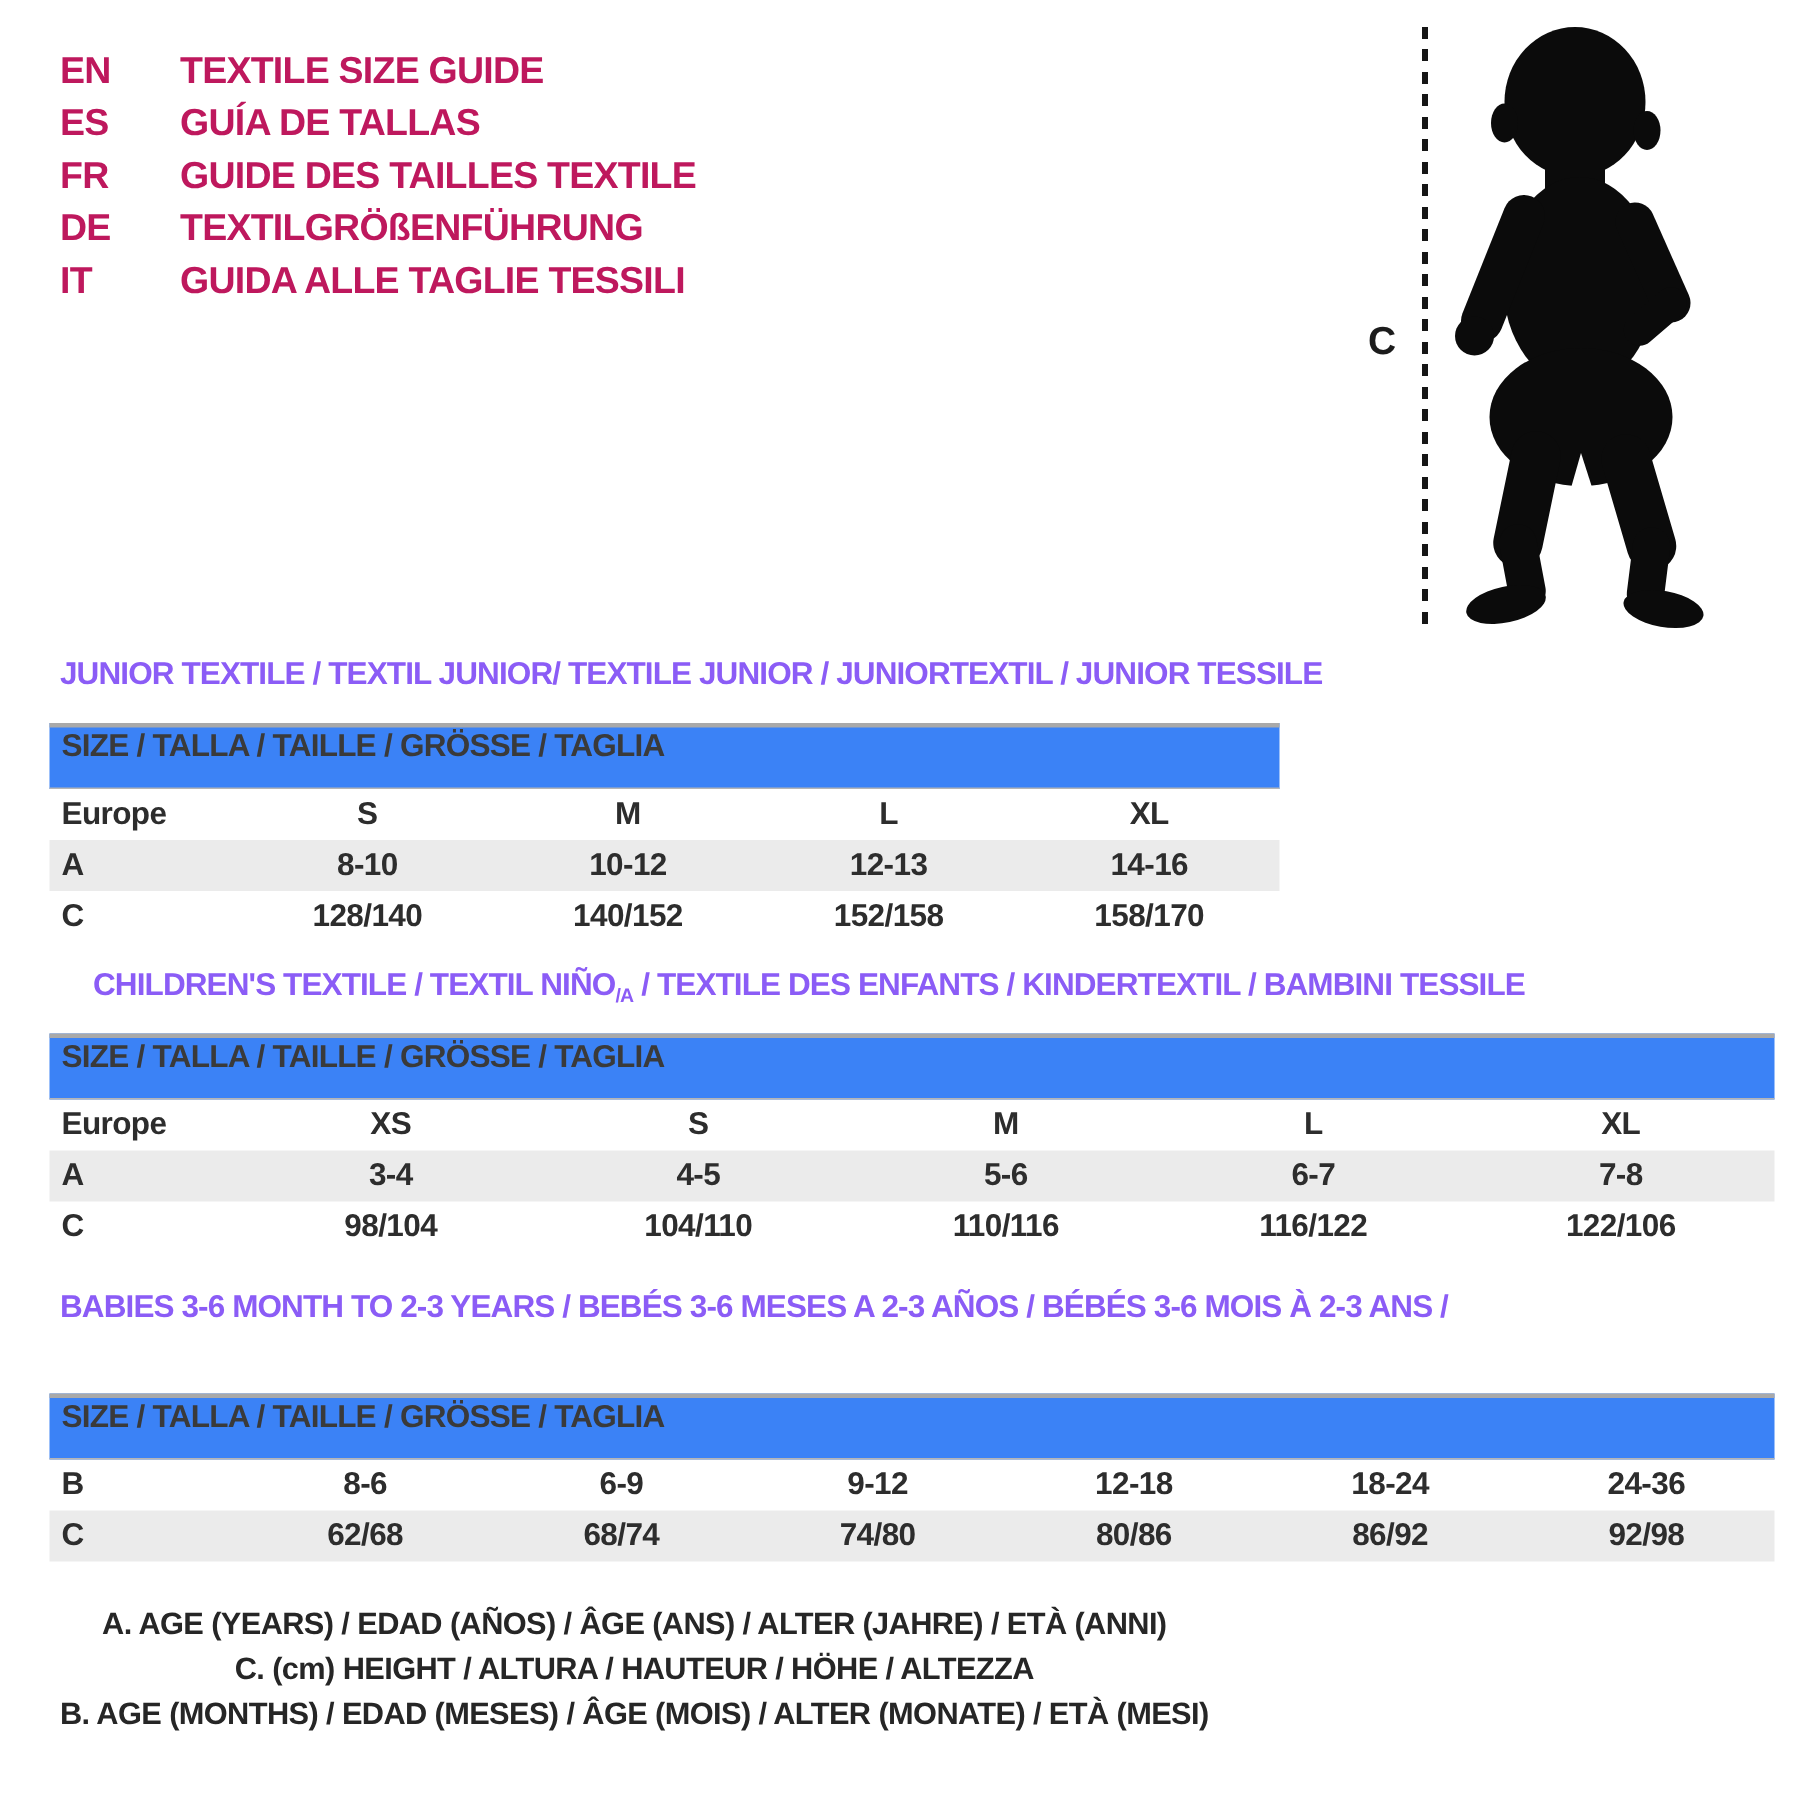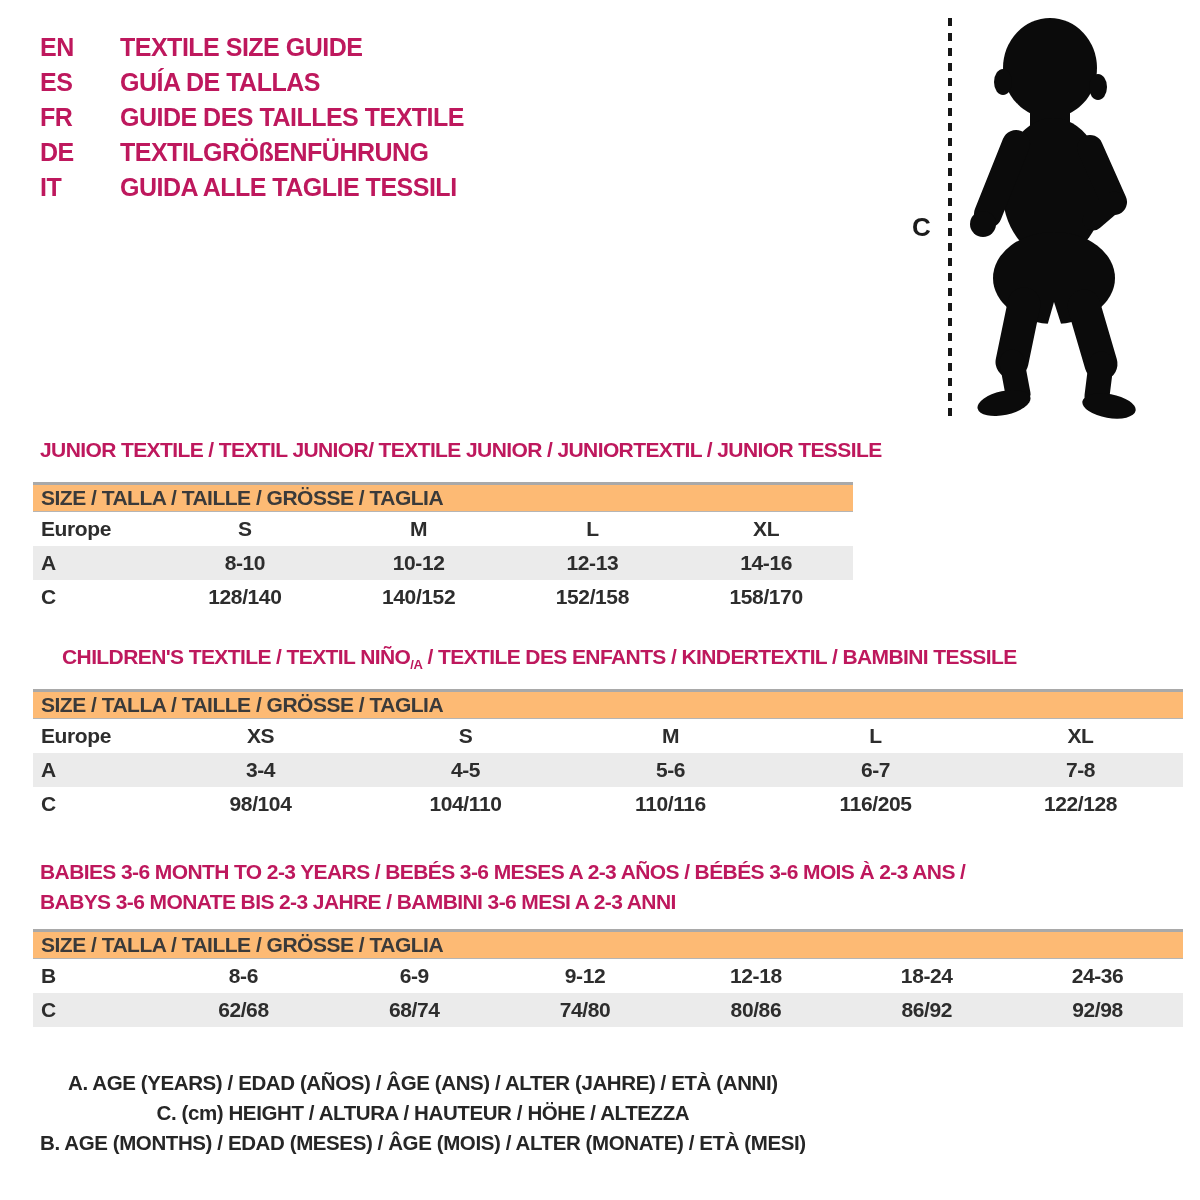--- a/index.html
+++ b/index.html
@@ -24,30 +24,30 @@
   .dash-line {
     position: absolute; left: 48px; top: 18px; width: 4px; height: 398px;
     background: repeating-linear-gradient(180deg, #161616 0px, #161616 8px, transparent 8px, transparent 15px);
   }
   .measure-label { position: absolute; left: 12px; top: 212px; font-size: 26px; color: #1c1c1c; }
   .silhouette { position: absolute; left: 62px; top: 16px; }
 
   
   .section-title {
     position: absolute; left: 40px;
-    font-size: 21px; letter-spacing: -0.6px; color: #be185d; line-height: 24px;
+    font-size: 21px; letter-spacing: -0.6px; color: #8b5cf6; line-height: 24px;
     white-space: nowrap;
   }
   .sub-script { font-size: 13px; vertical-align: -5px; letter-spacing: -0.5px; }
 
   
   .size-table { position: absolute; left: 33px; }
   .size-band {
-    height: 30px; line-height: 26px;
-    background: #fdba74;
+    height: 44px; line-height: 26px;
+    background: #3b82f6;
     border-top: 3px solid #a9a9a9;
     border-bottom: 1px solid #b5b5b5;
     padding-left: 8px;
     font-size: 21px; letter-spacing: -0.5px; color: #3a3a3a;
     white-space: nowrap;
   }
   .t-row { display: flex; height: 34px; line-height: 34px; font-size: 21px; letter-spacing: -0.4px; }
   .t-row.shaded { background: #ebebeb; }
   .t-label { flex: 0 0 125px; padding-left: 8px; }
   .t-cell { flex: 1 1 0; text-align: center; }
@@ -163,28 +163,27 @@
       <span class="t-cell">4-5</span>
       <span class="t-cell">5-6</span>
       <span class="t-cell">6-7</span>
       <span class="t-cell">7-8</span>
     </div>
     <div class="t-row">
       <span class="t-label">C</span>
       <span class="t-cell">98/104</span>
       <span class="t-cell">104/110</span>
       <span class="t-cell">110/116</span>
-      <span class="t-cell">116/205</span>
-      <span class="t-cell">122/128</span>
+      <span class="t-cell">116/122</span>
+      <span class="t-cell">122/106</span>
     </div>
   </div>
 
   <div class="section-title" style="top:857px;">
     <div style="line-height:30px;text-align:right;">BABIES 3-6 MONTH TO 2-3 YEARS / BEBÉS 3-6 MESES A 2-3 AÑOS / BÉBÉS 3-6 MOIS À 2-3 ANS /</div>
-    <div style="line-height:30px;">BABYS 3-6 MONATE BIS 2-3 JAHRE / BAMBINI 3-6 MESI A 2-3 ANNI</div>
   </div>
   <div class="size-table w-wide" style="top:929px;">
     <div class="size-band">SIZE / TALLA / TAILLE / GRÖSSE / TAGLIA</div>
     <div class="t-row">
       <span class="t-label">B</span>
       <span class="t-cell">8-6</span>
       <span class="t-cell">6-9</span>
       <span class="t-cell">9-12</span>
       <span class="t-cell">12-18</span>
       <span class="t-cell">18-24</span>

